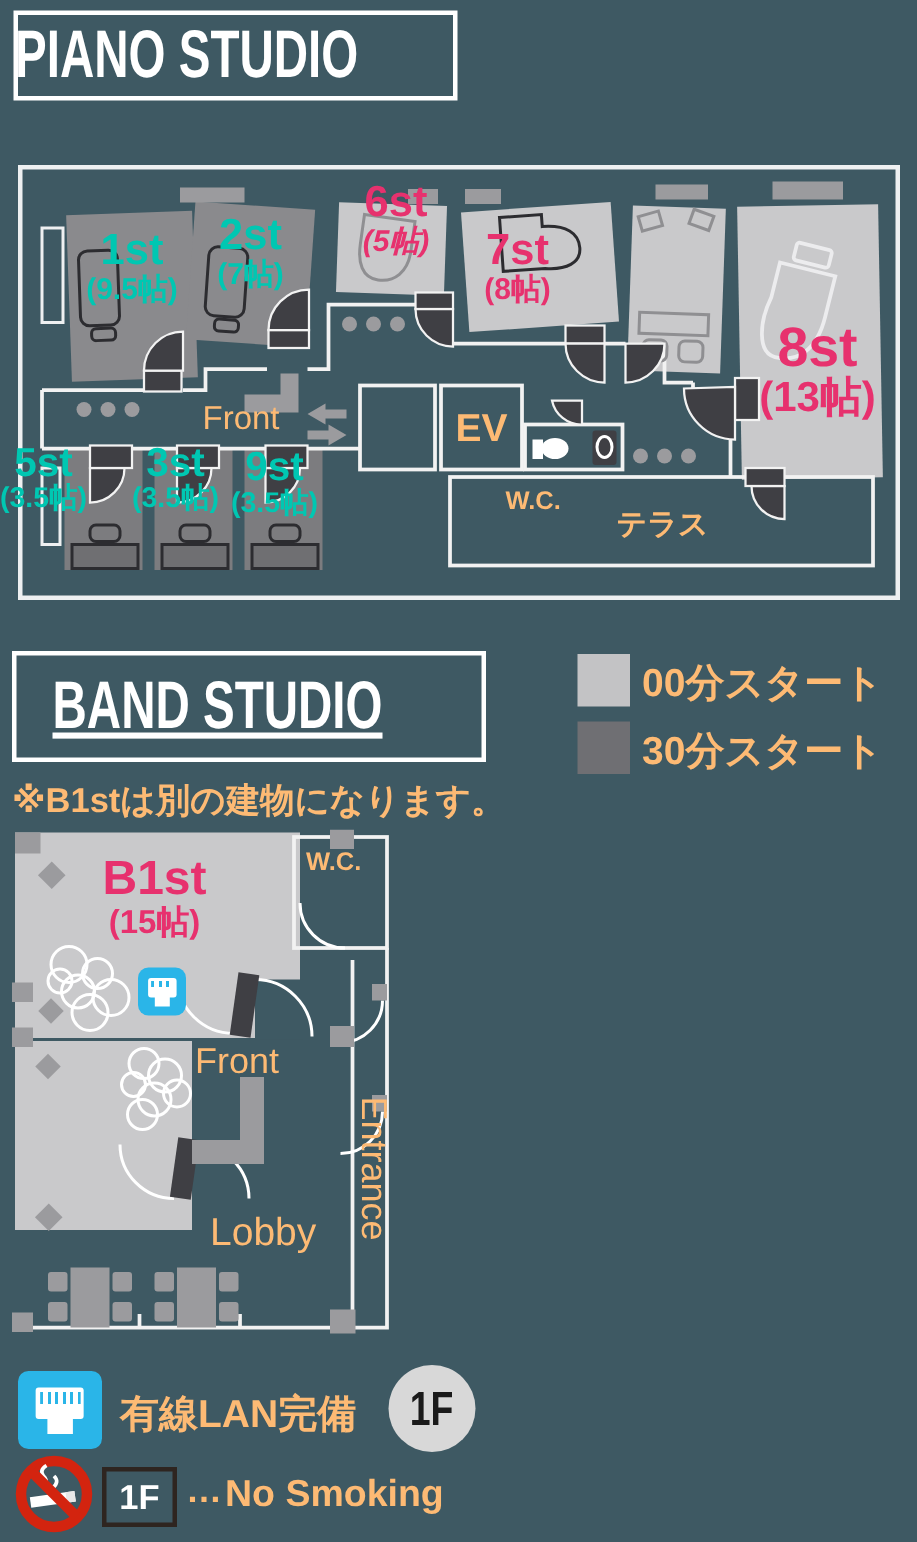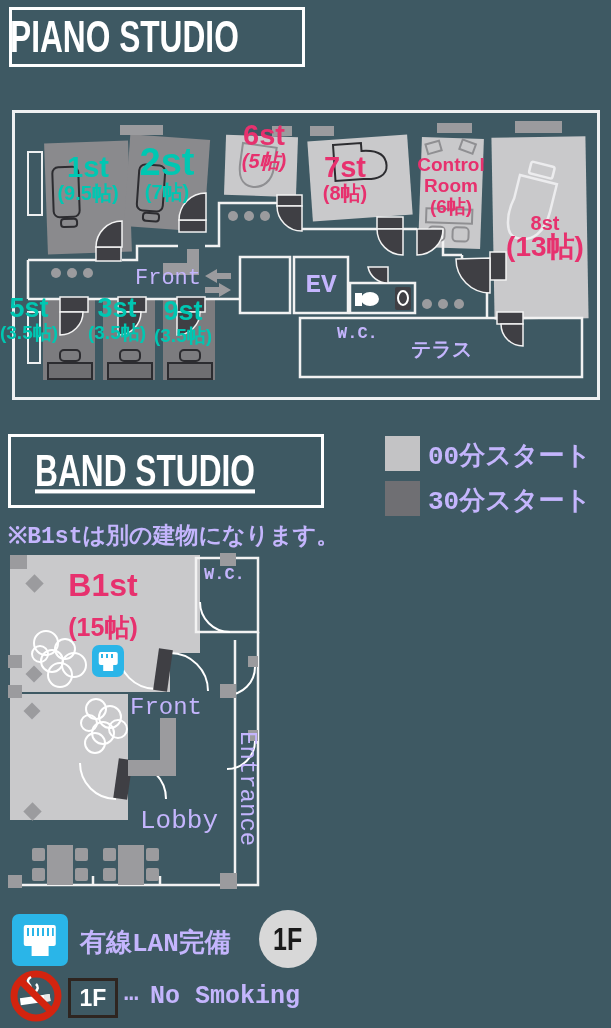--- a/index.html
+++ b/index.html
@@ -27,21 +27,21 @@
   .room.dark{background:#8a8a8d;}
   .room.dark2{background:#7c7c7f;}
   .room.light{background:#c9c9cb;}
   svg{position:absolute;left:0;top:0;}
   
   .rlbl{position:absolute;text-align:center;line-height:1.02;font-weight:bold;pointer-events:none;}
   .rlbl .rname{display:block;}
   .rlbl .rsize{display:block;}
   .teal{color:#00c7b2;}
   .pink{color:#e7316e;}
-  .wlbl{position:absolute;color:#c4b5fd;font-weight:bold;white-space:nowrap;font-family:Liberation Mono, monospace;}
+  .wlbl{position:absolute;color:#fdba74;font-weight:bold;white-space:nowrap;}
   
   .legsq{position:absolute;width:35px;height:35px;}
   
   .lanicon{position:absolute;background:#2ab5e8;border-radius:7px;}
   .lanicon .jack{
     position:absolute;left:50%;top:22%;transform:translateX(-50%);
     width:58%;height:40%;background:#ffffff;border-radius:2px;
   }
   .lanicon .jack .teeth{
     position:absolute;left:9%;top:12%;width:82%;height:38%;
@@ -190,37 +190,33 @@
       <path d="M190,163 l12,-7 v4 h14 v6 h-14 v4 z"></path>
       <path d="M216,177 l-12,-7 v4 h-14 v6 h14 v4 z"></path>
     </g>
   </svg>
 
   <div class="rlbl teal" style="left:28px;top:40px;width:90px;">
     <span class="rname" style="font-size:29px;">1st</span>
     <span class="rsize" style="font-size:20px;">(9.5帖)</span>
   </div>
   <div class="rlbl teal" style="left:112px;top:30px;width:80px;">
-    <span class="rname" style="font-size:38px;">2st</span>
+    <span class="rname" style="font-size:29px;">2st</span>
     <span class="rsize" style="font-size:20px;">(7帖)</span>
   </div>
   <div class="rlbl pink" style="left:206px;top:8px;width:86px;">
     <span class="rname" style="font-size:29px;">6st</span>
     <span class="rsize" style="font-size:20px;font-style:italic;">(5帖)</span>
   </div>
   <div class="rlbl pink" style="left:284px;top:40px;width:92px;">
     <span class="rname" style="font-size:29px;">7st</span>
     <span class="rsize" style="font-size:20px;">(8帖)</span>
   </div>
-  <div class="rlbl pink" style="left:390px;top:42px;width:92px;">
-    <span class="rname" style="font-size:19px;line-height:1.1;">Control Room</span>
-    <span class="rsize" style="font-size:19px;">(6帖)</span>
-  </div>
   <div class="rlbl pink" style="left:482px;top:100px;width:96px;">
-    <span class="rname" style="font-size:20px;">8st</span>
+    <span class="rname" style="font-size:37px;">8st</span>
     <span class="rsize" style="font-size:28px;">(13帖)</span>
   </div>
   <div class="rlbl teal" style="left:-26px;top:182px;width:80px;">
     <span class="rname" style="font-size:27px;">5st</span>
     <span class="rsize" style="font-size:19px;">(3.5帖)</span>
   </div>
   <div class="rlbl teal" style="left:62px;top:182px;width:80px;">
     <span class="rname" style="font-size:27px;">3st</span>
     <span class="rsize" style="font-size:19px;">(3.5帖)</span>
   </div>
@@ -332,21 +328,21 @@
 
   <div class="lanicon" style="left:84px;top:92px;width:32px;height:32px;">
     <div class="jack">
         <div class="teeth"></div>
       </div>
       <div class="tab"></div>
   </div>
 
   <div class="rlbl pink" style="left:30px;top:16px;width:130px;">
     <span class="rname" style="font-size:32px;">B1st</span>
-    <span class="rsize" style="font-size:25px;margin-top:13px;">(15帖)</span>
+    <span class="rsize" style="font-size:22px;margin-top:2px;">(15帖)</span>
   </div>
   <div class="wlbl" style="left:196px;top:12px;font-size:17px;">W.C.</div>
   <div class="wlbl" style="left:122px;top:141px;font-size:24px;font-weight:normal;">Front</div>
   <div class="wlbl" style="left:132px;top:253px;font-size:26px;font-weight:normal;">Lobby</div>
   <div class="wlbl" style="left:226px;top:178px;font-size:24px;font-weight:normal;writing-mode:vertical-rl;">Entrance</div>
 </div>
 
 <div class="lanicon" style="left:12px;top:914px;width:56px;height:52px;">
   <div class="jack">
       <div class="teeth"></div>

